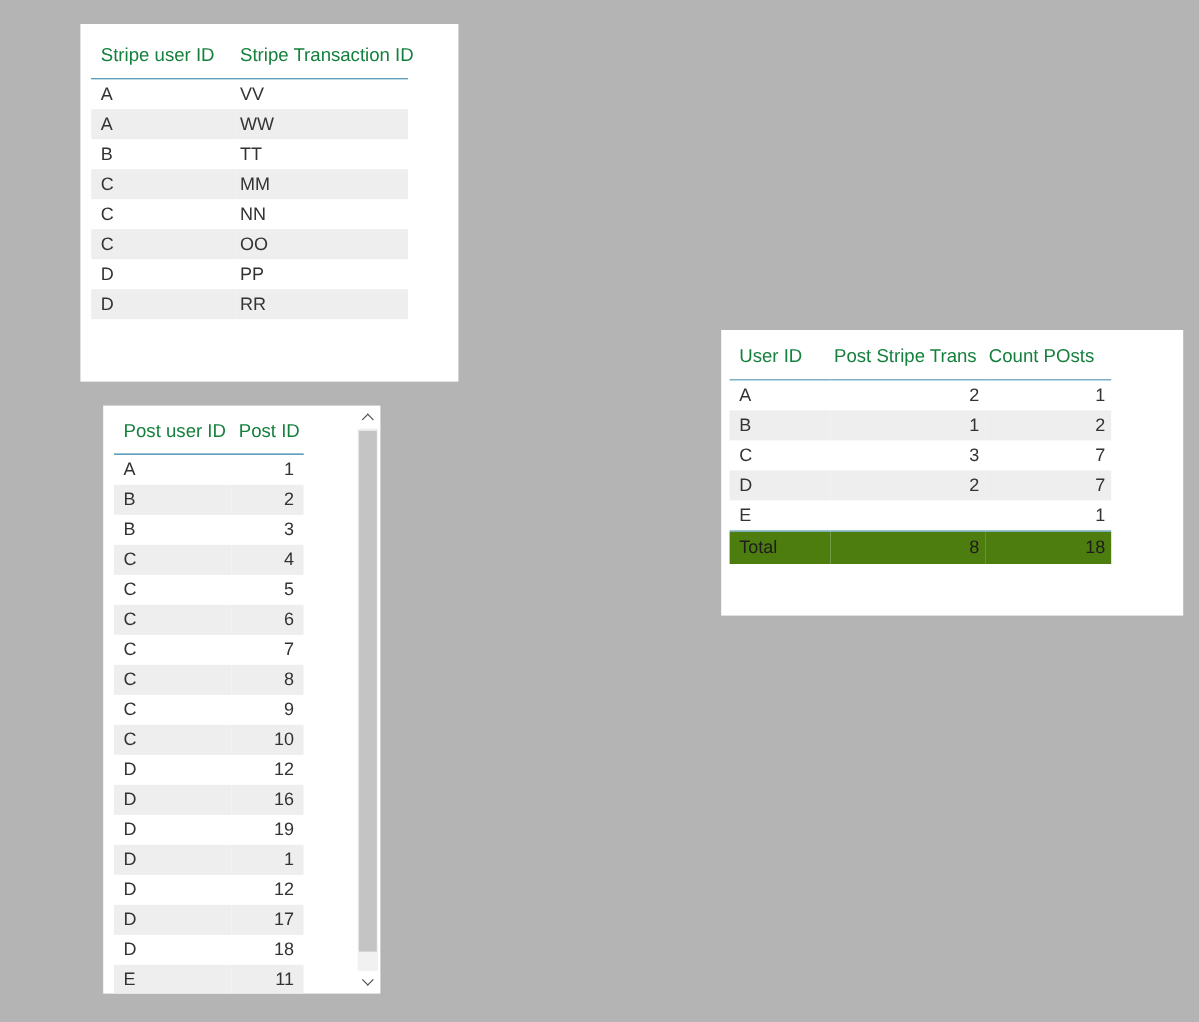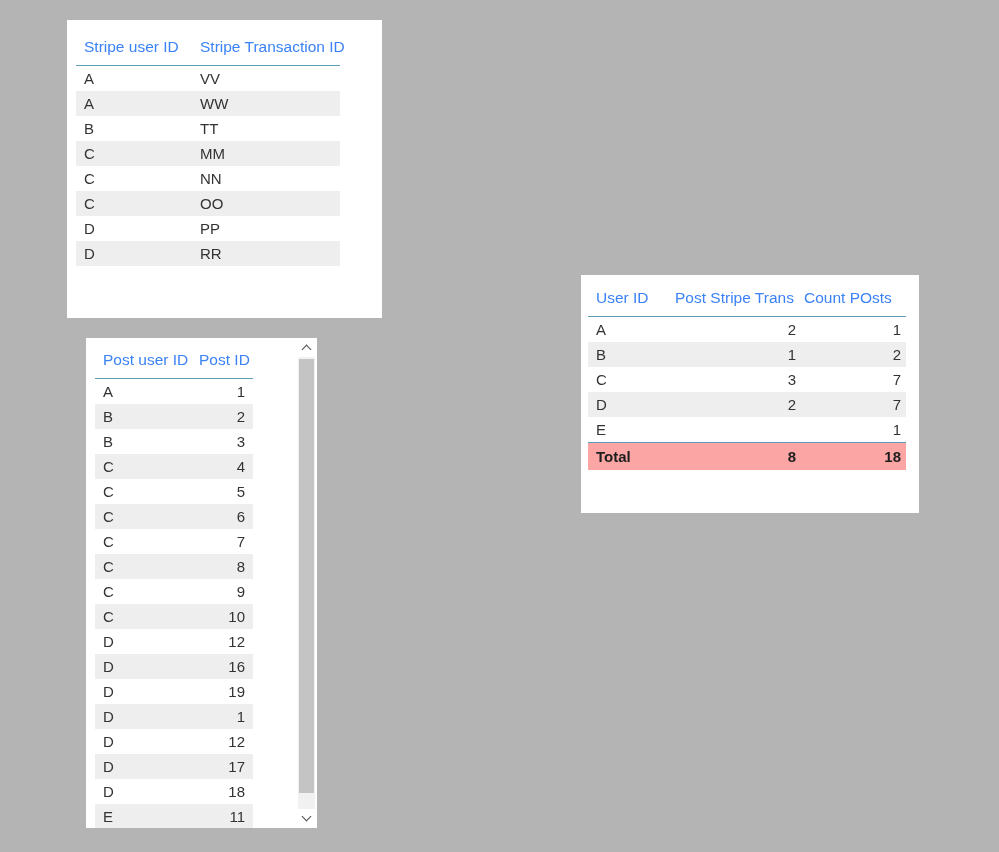--- a/index.html
+++ b/index.html
@@ -27,21 +27,21 @@
   
   .tbl {
     border-collapse: collapse;
     table-layout: fixed;
     font-size: 15px;
     color: #333333;
   }
   .tbl th {
     font-weight: normal;
     font-size: 15.5px;
-    color: #3b82f6;
+    color: #15803d;
     text-align: left;
     padding: 0 0 9px 0;
     vertical-align: bottom;
     white-space: nowrap;
   }
   .tbl thead tr {
     border-bottom: 1.6px solid #5c9db8;
   }
   .tbl td {
     padding: 0;
@@ -124,44 +124,44 @@
     display: block;
     width: 6px; height: 6px;
     border-left: 1.3px solid #4d4d4d;
     border-top: 1.3px solid #4d4d4d;
   }
   .chev.up   { transform: rotate(45deg);  margin-top: 2px; }
   .chev.down { transform: rotate(-135deg); margin-bottom: 2px; }
 
   
   #card-summary {
-    left: 581px; top: 275px;
-    width: 338px; height: 238px;
+    left: 601px; top: 275px;
+    width: 385px; height: 238px;
   }
   #card-summary .inner { padding: 14px 0 0 7px; }
   #tbl-summary { width: 304px; }
   #tbl-summary th:nth-child(1),
   #tbl-summary td:nth-child(1) { width: 76px; }
   #tbl-summary th:nth-child(2),
   #tbl-summary td:nth-child(2) { width: 126px; }
   #tbl-summary th:nth-child(3),
   #tbl-summary td:nth-child(3) { width: 102px; }
   #tbl-summary th:nth-child(1),
   #tbl-summary td:nth-child(1) { padding-left: 8px; }
   #tbl-summary th:nth-child(2),
   #tbl-summary th:nth-child(3) { text-align: left; padding-left: 3px; }
   #tbl-summary td:nth-child(2),
   #tbl-summary td:nth-child(3) { text-align: right; padding-right: 5px; }
   #tbl-summary tr.total-row td {
-    font-weight: bold;
+    font-weight: normal;
     color: #1d1d1d;
     border-top: 1.6px solid #5c9db8;
     height: 27px;
     line-height: 27px;
-    background: #fca5a5;
+    background: #4d7c0f;
     margin-left: 20px;
   }
 </style>
 </head>
 <body>
 
 <div class="card" id="card-stripe">
   <div class="inner">
     <table class="tbl" id="tbl-stripe">
       <thead>

